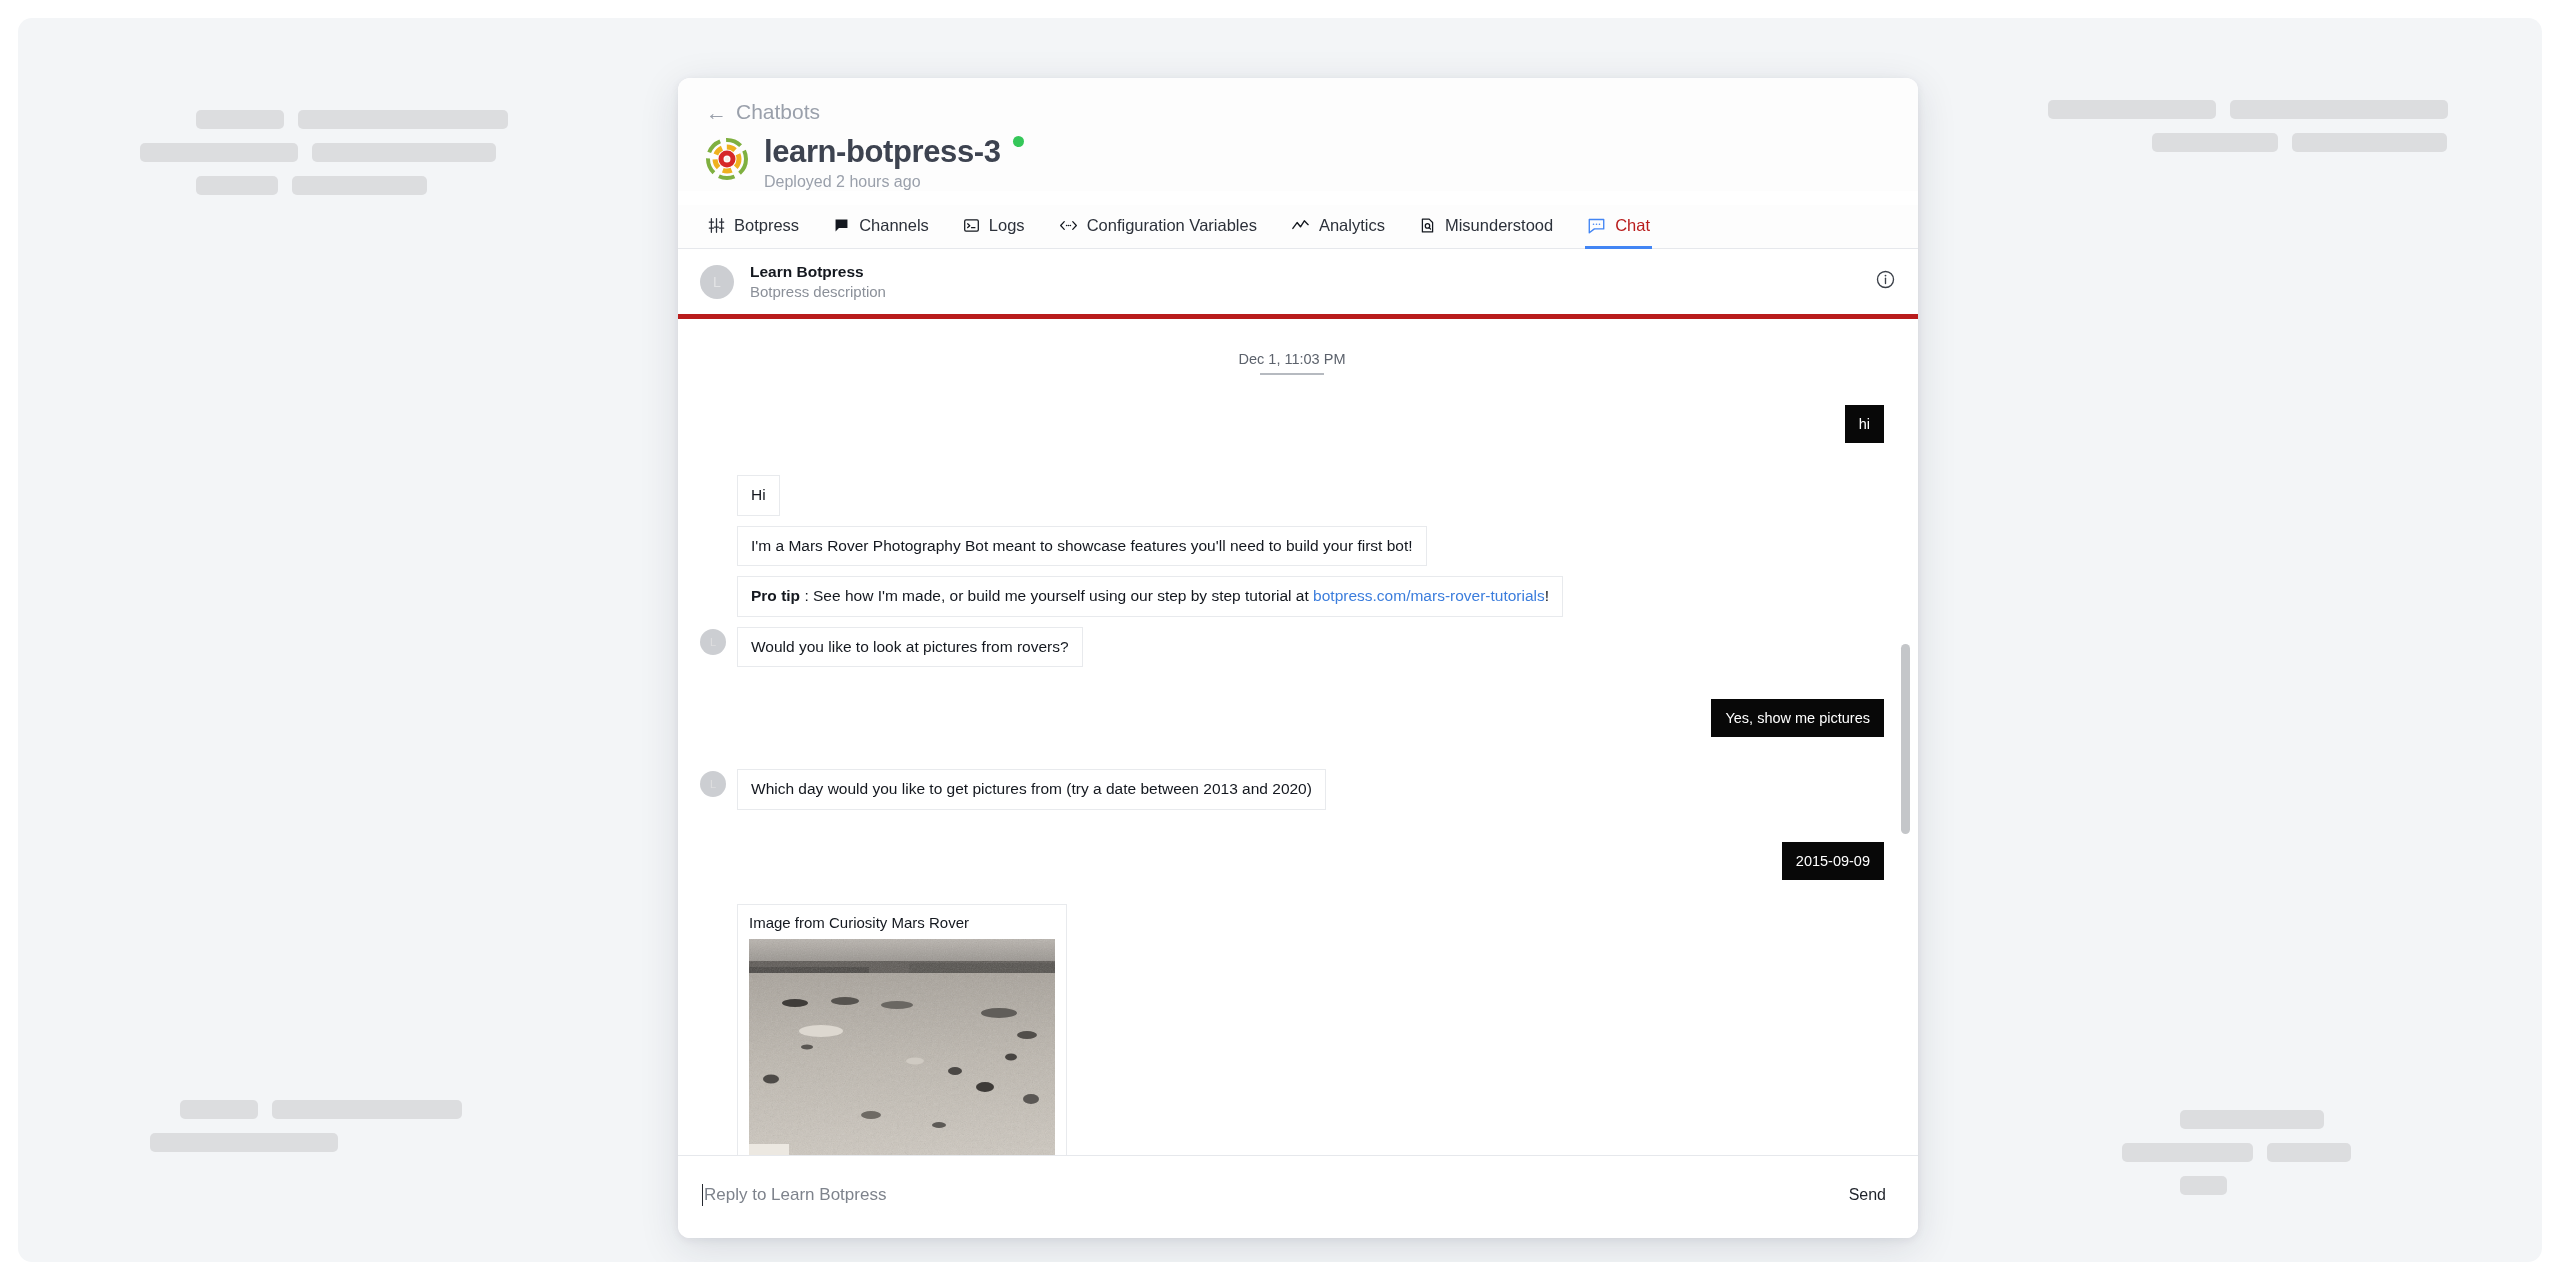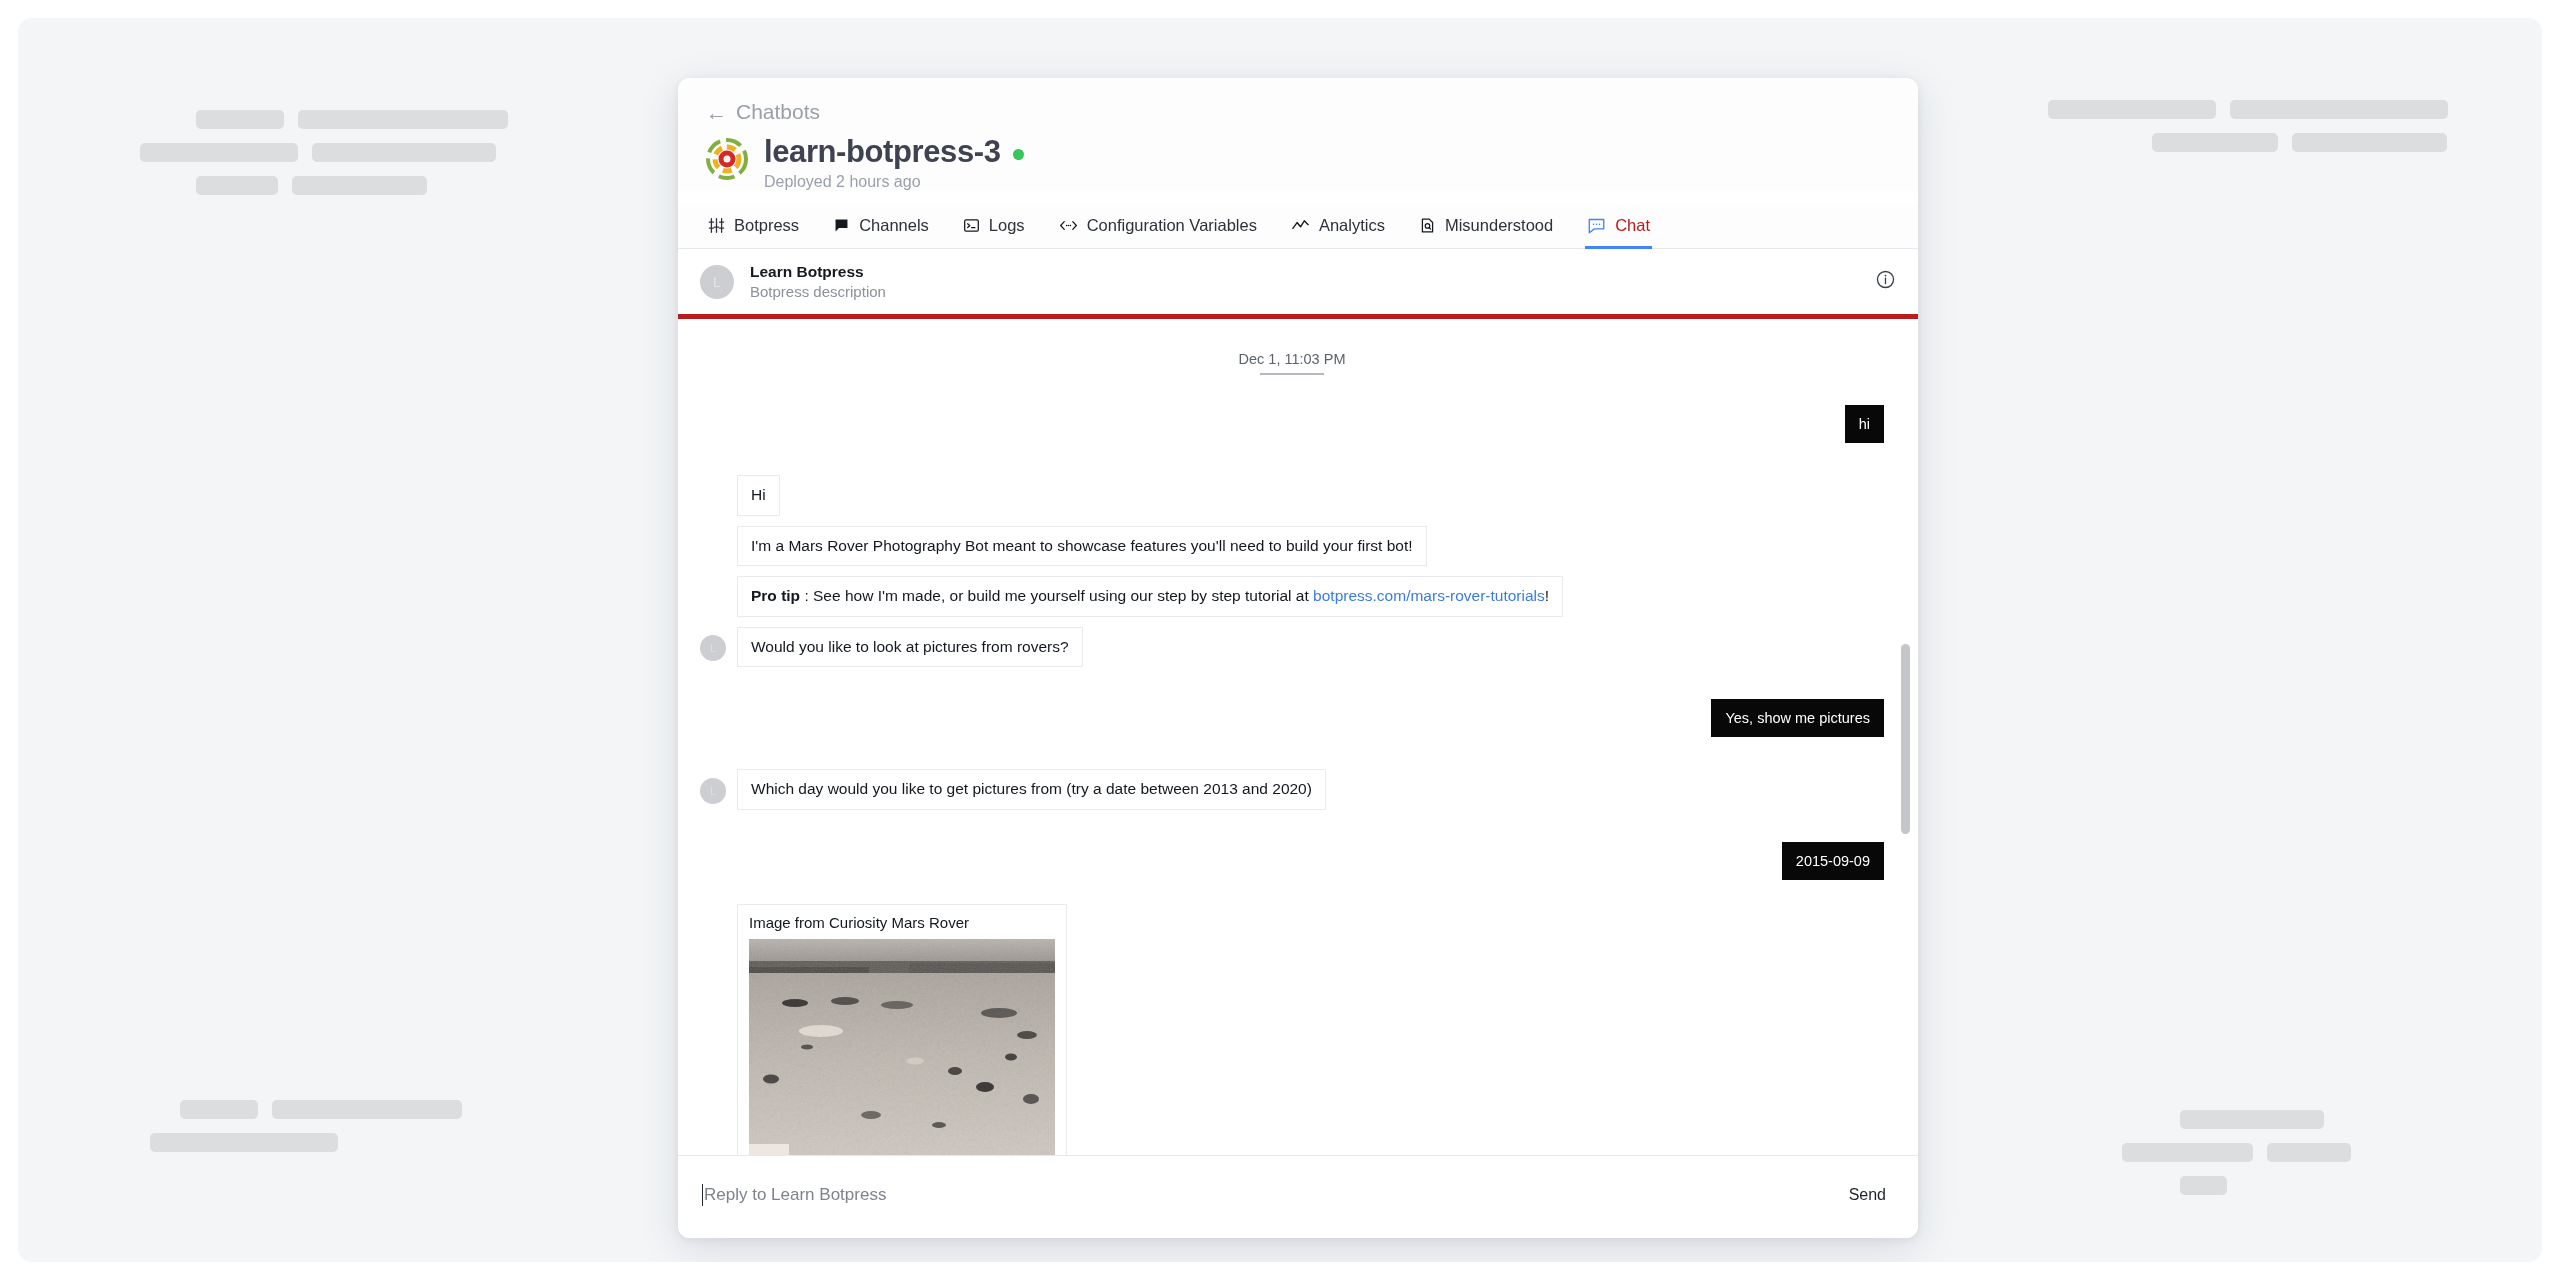--- a/index.html
+++ b/index.html
@@ -67,21 +67,21 @@
   }
   .breadcrumb .arrow { font-size: 21px; line-height: 1; }
 
   .bot-row { display: flex; align-items: flex-start; gap: 16px; }
   .bot-logo {
     width: 42px; height: 42px; flex: 0 0 42px;
     margin-top: 4px;
     position: relative;
   }
   .bot-title-wrap { padding-top: 0; }
-  .bot-title-line { display: flex; align-items: center; gap: 12px; }
+  .bot-title-line { display: flex; align-items: flex-start; gap: 12px; }
   .bot-title {
     font-size: 31px;
     font-weight: 700;
     color: #3d4350;
     letter-spacing: -0.4px;
   }
   .status-dot {
     width: 11px; height: 11px;
     border-radius: 50%;
     background: #35c759;
@@ -161,21 +161,21 @@
     text-align: center;
     font-size: 14.5px;
     color: #5c626c;
   }
   .date-divider .rule {
     width: 64px; height: 2px;
     background: #b6bac0;
     margin: 6px auto 0 auto;
   }
 
-  .msg-row { display: flex; margin-bottom: 10px; align-items: center; }
+  .msg-row { display: flex; margin-bottom: 10px; align-items: flex-start; }
   .msg-row.out { justify-content: flex-end; }
   .avatar-sm {
     width: 26px; height: 26px; border-radius: 50%;
     background: #ccced2; color: #dededf;
     font-size: 11px;
     display: flex; align-items: center; justify-content: center;
     flex: 0 0 26px;
     margin-right: 11px;
     margin-top: 2px;
   }

